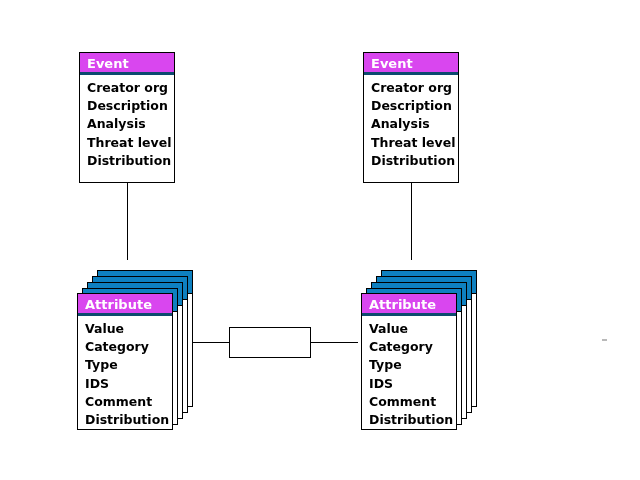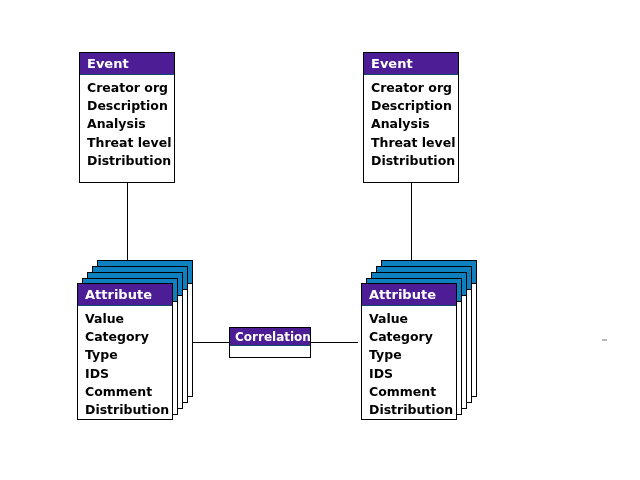--- a/index.html
+++ b/index.html
@@ -24,29 +24,29 @@
   }
 
   
   .entity {
     position: absolute;
     background: #ffffff;
     border: 1px solid #000000;
     box-sizing: border-box;
   }
   .entity-header {
-    background: #4c1d95;
+    background: #d946ef;
     color: #ffffff;
     font-weight: bold;
     font-size: 13px;
     line-height: 22px;
     height: 22px;
     padding: 0 7px;
     box-sizing: border-box;
-    border-bottom: 1px solid #0c4a6e;
+    border-bottom: 3px solid #0c4a6e;
     white-space: nowrap;
     overflow: hidden;
   }
   .entity-body {
     padding: 4px 7px 5px 7px;
     box-sizing: border-box;
   }
   .entity-field {
     font-size: 12.5px;
     line-height: 18.2px;
@@ -61,20 +61,21 @@
     height: 131px;
   }
   #event-left  { left: 79px;  top: 52px; }
   #event-right { left: 363px; top: 52px; }
 
   
   .stack {
     position: absolute;
     width: 126px;
     height: 160px;
+    margin-top: 10px;
   }
   #attr-stack-left  { left: 77px;  top: 260px; }
   #attr-stack-right { left: 361px; top: 260px; }
 
   
   .stack-card {
     position: absolute;
     width: 96px;
     height: 137px;
     background: #ffffff;
@@ -226,19 +227,18 @@
         <div class="entity-field">Category</div>
         <div class="entity-field">Type</div>
         <div class="entity-field">IDS</div>
         <div class="entity-field">Comment</div>
         <div class="entity-field">Distribution</div>
       </div>
     </div>
   </div>
 
   <div class="entity" id="correlation-box">
-    <div class="entity-header">Correlation</div>
     <div class="entity-body"></div>
   </div>
 
   <div id="artifact-mark"></div>
 
 </div>
 
 </body></html>

